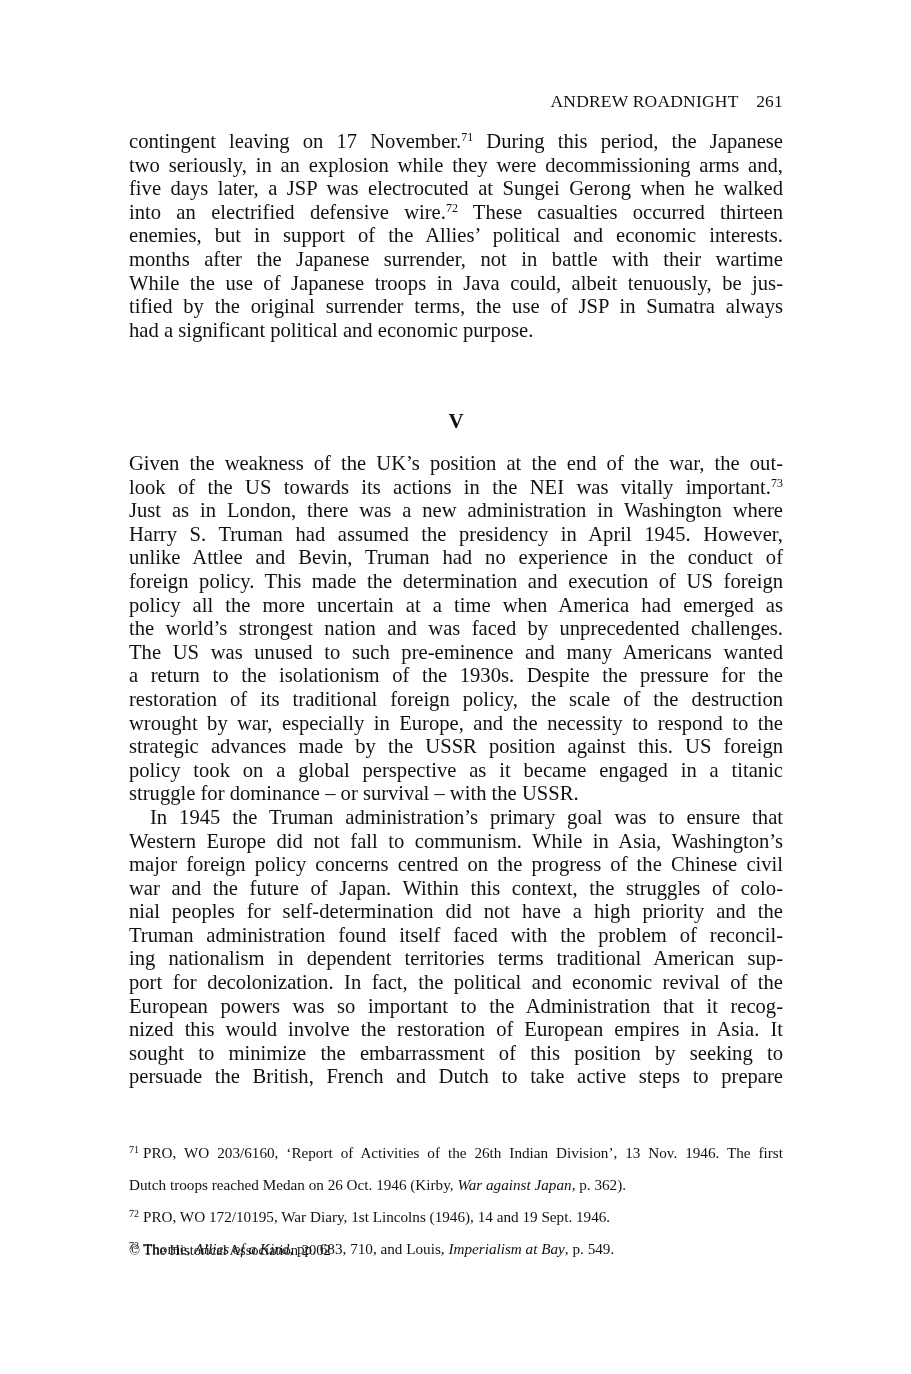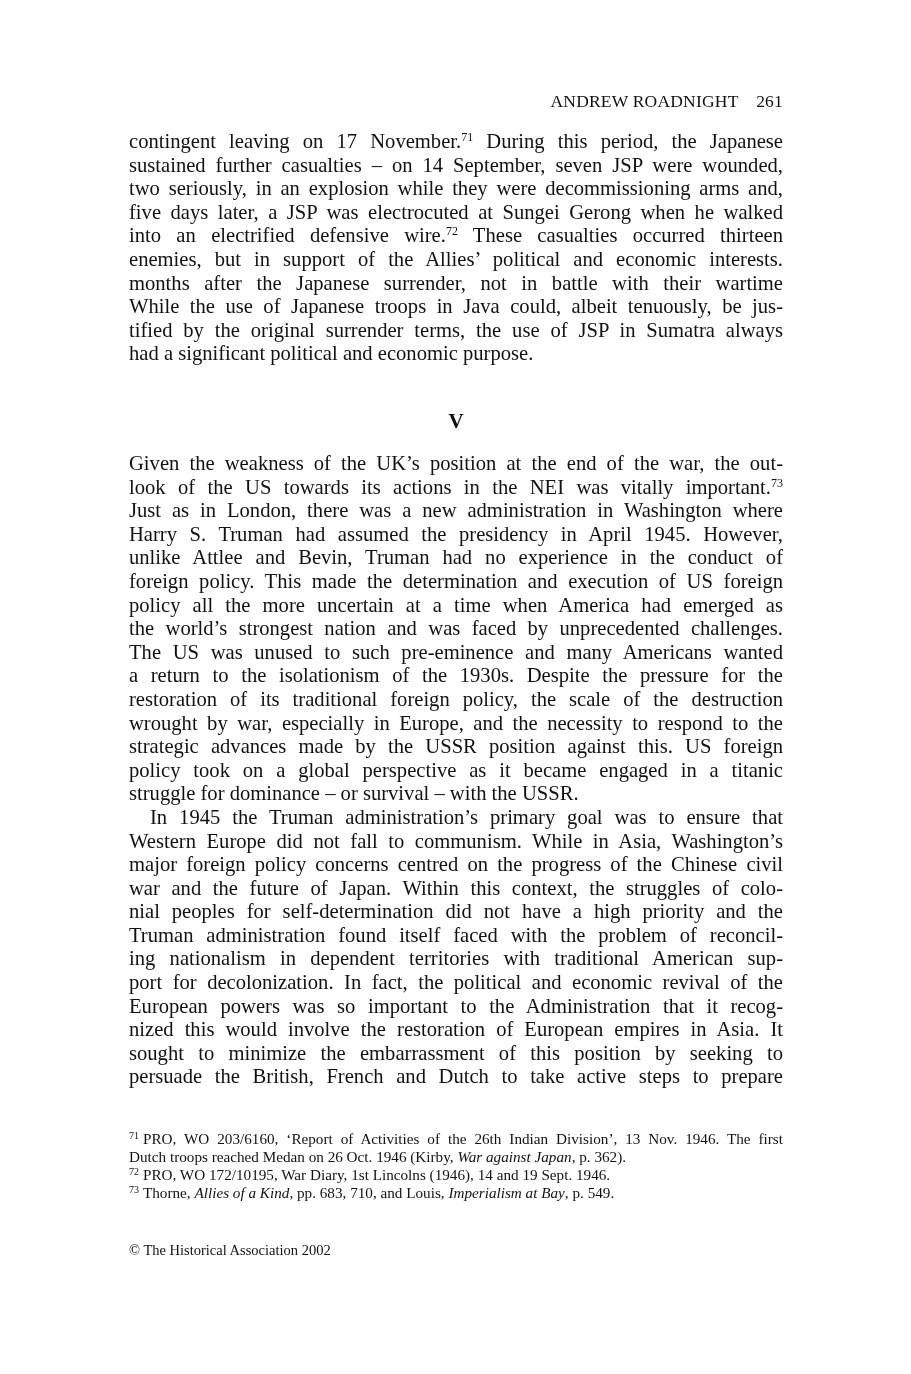--- a/index.html
+++ b/index.html
@@ -9,38 +9,37 @@
     .running-head { position: absolute; top: 91px; right: 0; font-size: 17.5px; letter-spacing: 0.2px; }
     .running-head .author { margin-right: 13px; }
     .text-block { position: absolute; left: 0; width: 654px; font-size: 20.6px; line-height: 23.6px; }
     .line { display: block; white-space: nowrap; text-align: justify; text-align-last: justify; height: 23.6px; }
     .line.last { text-align-last: left; }
     .line.indent { padding-left: 21px; }
     sup { font-size: 12px; line-height: 0; vertical-align: 7px; }
     .section-heading { position: absolute; left: 0; width: 654px; top: 409px; text-align: center;
                        font-weight: bold; font-size: 21px; }
     .footnotes { position: absolute; left: 0; top: 1130px; width: 654px; font-size: 15.2px; line-height: 18px; }
-    .footnotes .line { height: 18px; }
+    .footnotes .line { height: 18px; margin-top: 14px; }
     .footnotes sup { font-size: 10px; vertical-align: 5px; }
     .fn-mark { margin-right: 4px; }
     .copyright { position: absolute; left: 0; top: 1242px; font-size: 14.5px; text-align: right; }
   </style>
 </head>
 <body>
 
 <div class="page">
 
   <div class="running-head">
     <span class="author">ANDREW ROADNIGHT</span>
     <span>261</span>
   </div>
 
   <div class="text-block" style="top:130px;">
     <span class="line"><span>contingent leaving on 17 November.</span><sup>71</sup><span> During this period, the Japanese</span></span>
-    <span class="line">sustained further casualties – on 14 September, seven JSP were wounded,</span>
     <span class="line">two seriously, in an explosion while they were decommissioning arms and,</span>
     <span class="line">five days later, a JSP was electrocuted at Sungei Gerong when he walked</span>
     <span class="line"><span>into an electrified defensive wire.</span><sup>72</sup><span> These casualties occurred thirteen</span></span>
     <span class="line">enemies, but in support of the Allies’ political and economic interests.</span>
     <span class="line">months after the Japanese surrender, not in battle with their wartime</span>
     <span class="line">While the use of Japanese troops in Java could, albeit tenuously, be jus-</span>
     <span class="line">tified by the original surrender terms, the use of JSP in Sumatra always</span>
     <span class="line last">had a significant political and economic purpose.</span>
   </div>
 
@@ -62,21 +61,21 @@
     <span class="line">strategic advances made by the USSR position against this. US foreign</span>
     <span class="line">policy took on a global perspective as it became engaged in a titanic</span>
     <span class="line last">struggle for dominance – or survival – with the USSR.</span>
 
     <span class="line indent">In 1945 the Truman administration’s primary goal was to ensure that</span>
     <span class="line">Western Europe did not fall to communism. While in Asia, Washington’s</span>
     <span class="line">major foreign policy concerns centred on the progress of the Chinese civil</span>
     <span class="line">war and the future of Japan. Within this context, the struggles of colo-</span>
     <span class="line">nial peoples for self-determination did not have a high priority and the</span>
     <span class="line">Truman administration found itself faced with the problem of reconcil-</span>
-    <span class="line">ing nationalism in dependent territories with traditional American sup-</span>
+    <span class="line">ing nationalism in dependent territories terms traditional American sup-</span>
     <span class="line">port for decolonization. In fact, the political and economic revival of the</span>
     <span class="line">European powers was so important to the Administration that it recog-</span>
     <span class="line">nized this would involve the restoration of European empires in Asia. It</span>
     <span class="line">sought to minimize the embarrassment of this position by seeking to</span>
     <span class="line">persuade the British, French and Dutch to take active steps to prepare</span>
   </div>
 
   <div class="footnotes">
     <span class="line"><sup class="fn-mark">71</sup><span>PRO, WO 203/6160, ‘Report of Activities of the 26th Indian Division’, 13 Nov. 1946. The first</span></span>
     <span class="line last"><span>Dutch troops reached Medan on 26 Oct. 1946 (Kirby, </span><i>War against Japan</i><span>, p. 362).</span></span>

